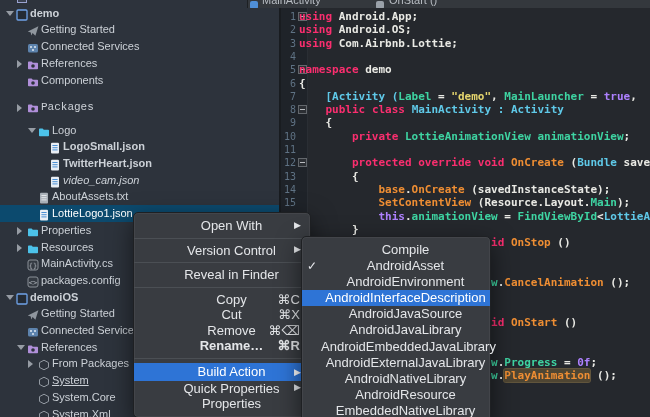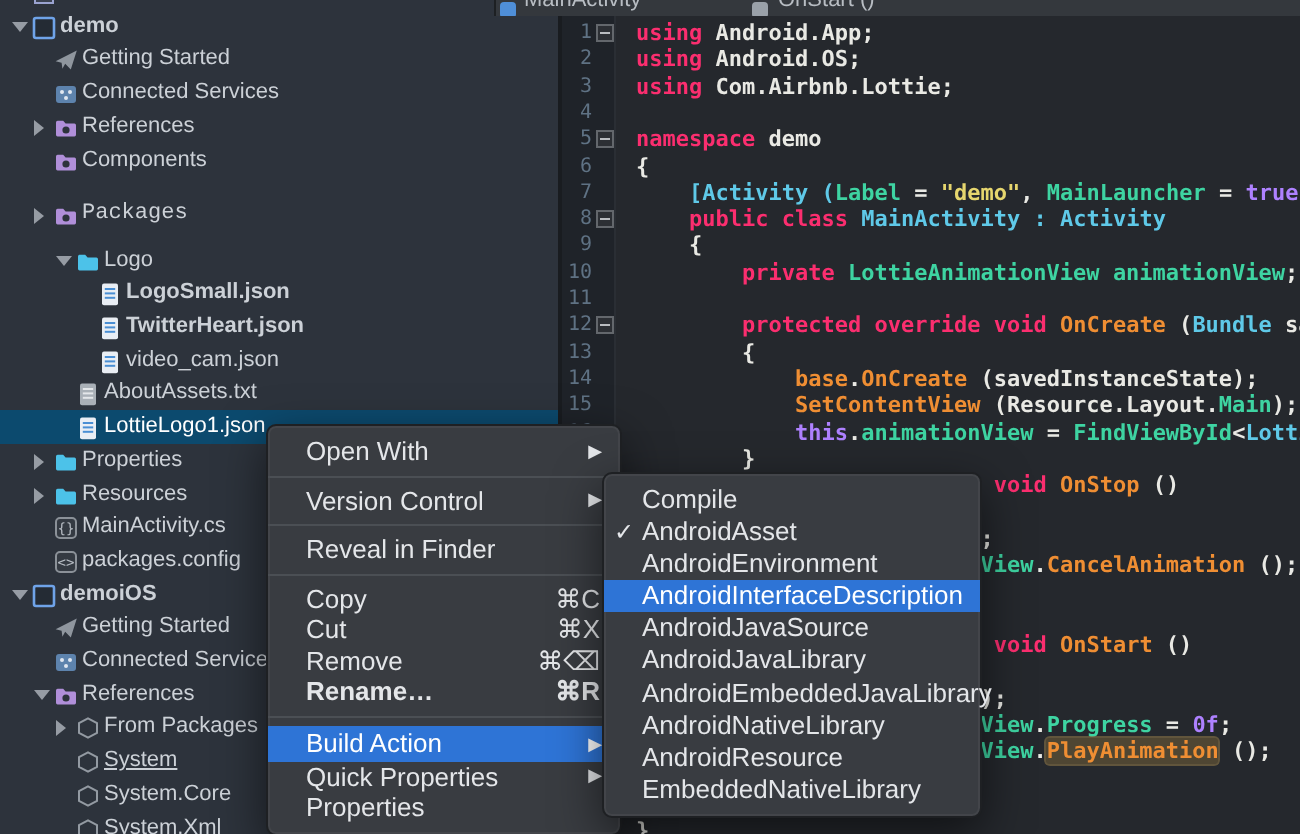--- a/index.html
+++ b/index.html
@@ -26,29 +26,29 @@
   
   .editor{position:absolute;left:281px;top:8px;width:369px;height:409px;background:#25282d;overflow:hidden;}
   .gutter{position:absolute;left:0;top:0;width:26px;height:409px;background:#1f2329;border-right:1px solid #2a2e34;}
   .code-line{position:absolute;left:0;width:369px;height:14px;font-family:"DejaVu Sans Mono",monospace;
     font-size:11px;font-weight:bold;line-height:13px;white-space:pre;}
   .lnum{position:absolute;left:0;top:0;width:15px;text-align:right;color:#5f7284;
     font-family:"DejaVu Sans Mono",monospace;font-size:10px;font-weight:normal;line-height:13px;}
   .fold{position:absolute;left:17px;top:2px;width:9px;height:9px;background:#2c2f34;
     border:1px solid #63676c;box-sizing:border-box;}
   .fold::after{content:"";position:absolute;left:1px;top:3px;width:5px;height:1px;background:#b9bcc0;}
-  .seg-wrap{position:absolute;left:37px;top:0;}
+  .seg-wrap{position:absolute;left:18px;top:0;}
   .c-kw{color:#fb2e6f}.c-ty{color:#5fc9e8}.c-me{color:#3ed4a2}.c-fn{color:#ef8e33}
   .c-pu{color:#ae81ff}.c-st{color:#e6d66e}.c-pl{color:#e9e9e4}
   .hl-box{background:rgba(190,150,70,.28);box-shadow:0 0 0 1px rgba(210,170,90,.35);border-radius:2px;}
   
   .menu{position:absolute;background:#393c41;border-radius:5px;border:1px solid #1e2023;
     box-shadow:0 8px 24px rgba(0,0,0,.55), inset 0 0 0 1px rgba(255,255,255,.05);
     padding:5px 0;box-sizing:border-box;font-size:13px;color:#e4e6e9;}
-  .menu-item{position:relative;padding-left:19px;white-space:nowrap;}
+  .menu-item{position:relative;padding-left:19px;white-space:nowrap;text-align:center;}
   .menu-item.hl{background:#2e74d6;color:#fff;}
   .menu-sep{position:relative;height:9px;}
   .menu-sep::after{content:"";position:absolute;left:0;right:0;top:4px;height:1px;background:#4b4f54;}
   .mi-short{position:absolute;right:10px;top:0;}
   .mi-arrow{position:absolute;right:9px;top:50%;transform:translateY(-50%);font-size:9px;}
   .mi-check{position:absolute;left:5px;top:0;font-size:12px;}
   #context-menu{left:133px;top:212px;width:178px;z-index:30;}
   #build-submenu{left:301px;top:236px;width:190px;z-index:31;}
 </style>
 </head>
@@ -165,21 +165,21 @@
       </div>
       <div class="tree-row" style="top: 155px; font-weight: bold;">
         <span class="tree-ico" style="left: 49px;"><svg width="12" height="12">
             <rect x="2" y="0.8" width="8" height="10.8" rx="1" fill="#e9eef4"></rect>
             <rect x="3.4" y="3" width="5.2" height="1" fill="#4a8fd4"></rect>
             <rect x="3.4" y="5.2" width="5.2" height="1" fill="#4a8fd4"></rect>
             <rect x="3.4" y="7.4" width="5.2" height="1" fill="#4a8fd4"></rect>
           </svg></span>
         <span class="lbl" style="left: 63px;">TwitterHeart.json</span>
       </div>
-      <div class="tree-row" style="top: 171.7px;">
+      <div class="tree-row" style="top: 171.7px; font-style: italic;">
         <span class="tree-ico" style="left: 49px;"><svg width="12" height="12">
             <rect x="2" y="0.8" width="8" height="10.8" rx="1" fill="#e9eef4"></rect>
             <rect x="3.4" y="3" width="5.2" height="1" fill="#4a8fd4"></rect>
             <rect x="3.4" y="5.2" width="5.2" height="1" fill="#4a8fd4"></rect>
             <rect x="3.4" y="7.4" width="5.2" height="1" fill="#4a8fd4"></rect>
           </svg></span>
         <span class="lbl" style="left: 63px;">video_cam.json</span>
       </div>
       <div class="tree-row" style="top: 188.4px;">
         <span class="tree-ico" style="left: 38px;"><svg width="12" height="12">
@@ -301,17 +301,18 @@
       <div class="menu-item" style="height: 15.5px; line-height: 15.5px;"><span>Properties</span></div>
     </div>
   <div class="menu" id="build-submenu">
       <div class="menu-item" style="height: 16.1px; line-height: 16.1px;"><span>Compile</span></div>
       <div class="menu-item" style="height: 16.1px; line-height: 16.1px;"><span class="mi-check">✓</span><span>AndroidAsset</span></div>
       <div class="menu-item" style="height: 16.1px; line-height: 16.1px;"><span>AndroidEnvironment</span></div>
       <div class="menu-item hl" style="height: 16.1px; line-height: 16.1px;"><span>AndroidInterfaceDescription</span></div>
       <div class="menu-item" style="height: 16.1px; line-height: 16.1px;"><span>AndroidJavaSource</span></div>
       <div class="menu-item" style="height: 16.1px; line-height: 16.1px;"><span>AndroidJavaLibrary</span></div>
       <div class="menu-item" style="height: 16.1px; line-height: 16.1px;"><span>AndroidEmbeddedJavaLibrary</span></div>
+      <div class="menu-item" style="height: 16.1px; line-height: 16.1px;"><span>AndroidExternalJavaLibrary</span></div>
       <div class="menu-item" style="height: 16.1px; line-height: 16.1px;"><span>AndroidNativeLibrary</span></div>
       <div class="menu-item" style="height: 16.1px; line-height: 16.1px;"><span>AndroidResource</span></div>
       <div class="menu-item" style="height: 16.1px; line-height: 16.1px;"><span>EmbeddedNativeLibrary</span></div>
     </div>
 </div>
 
 </body></html>

